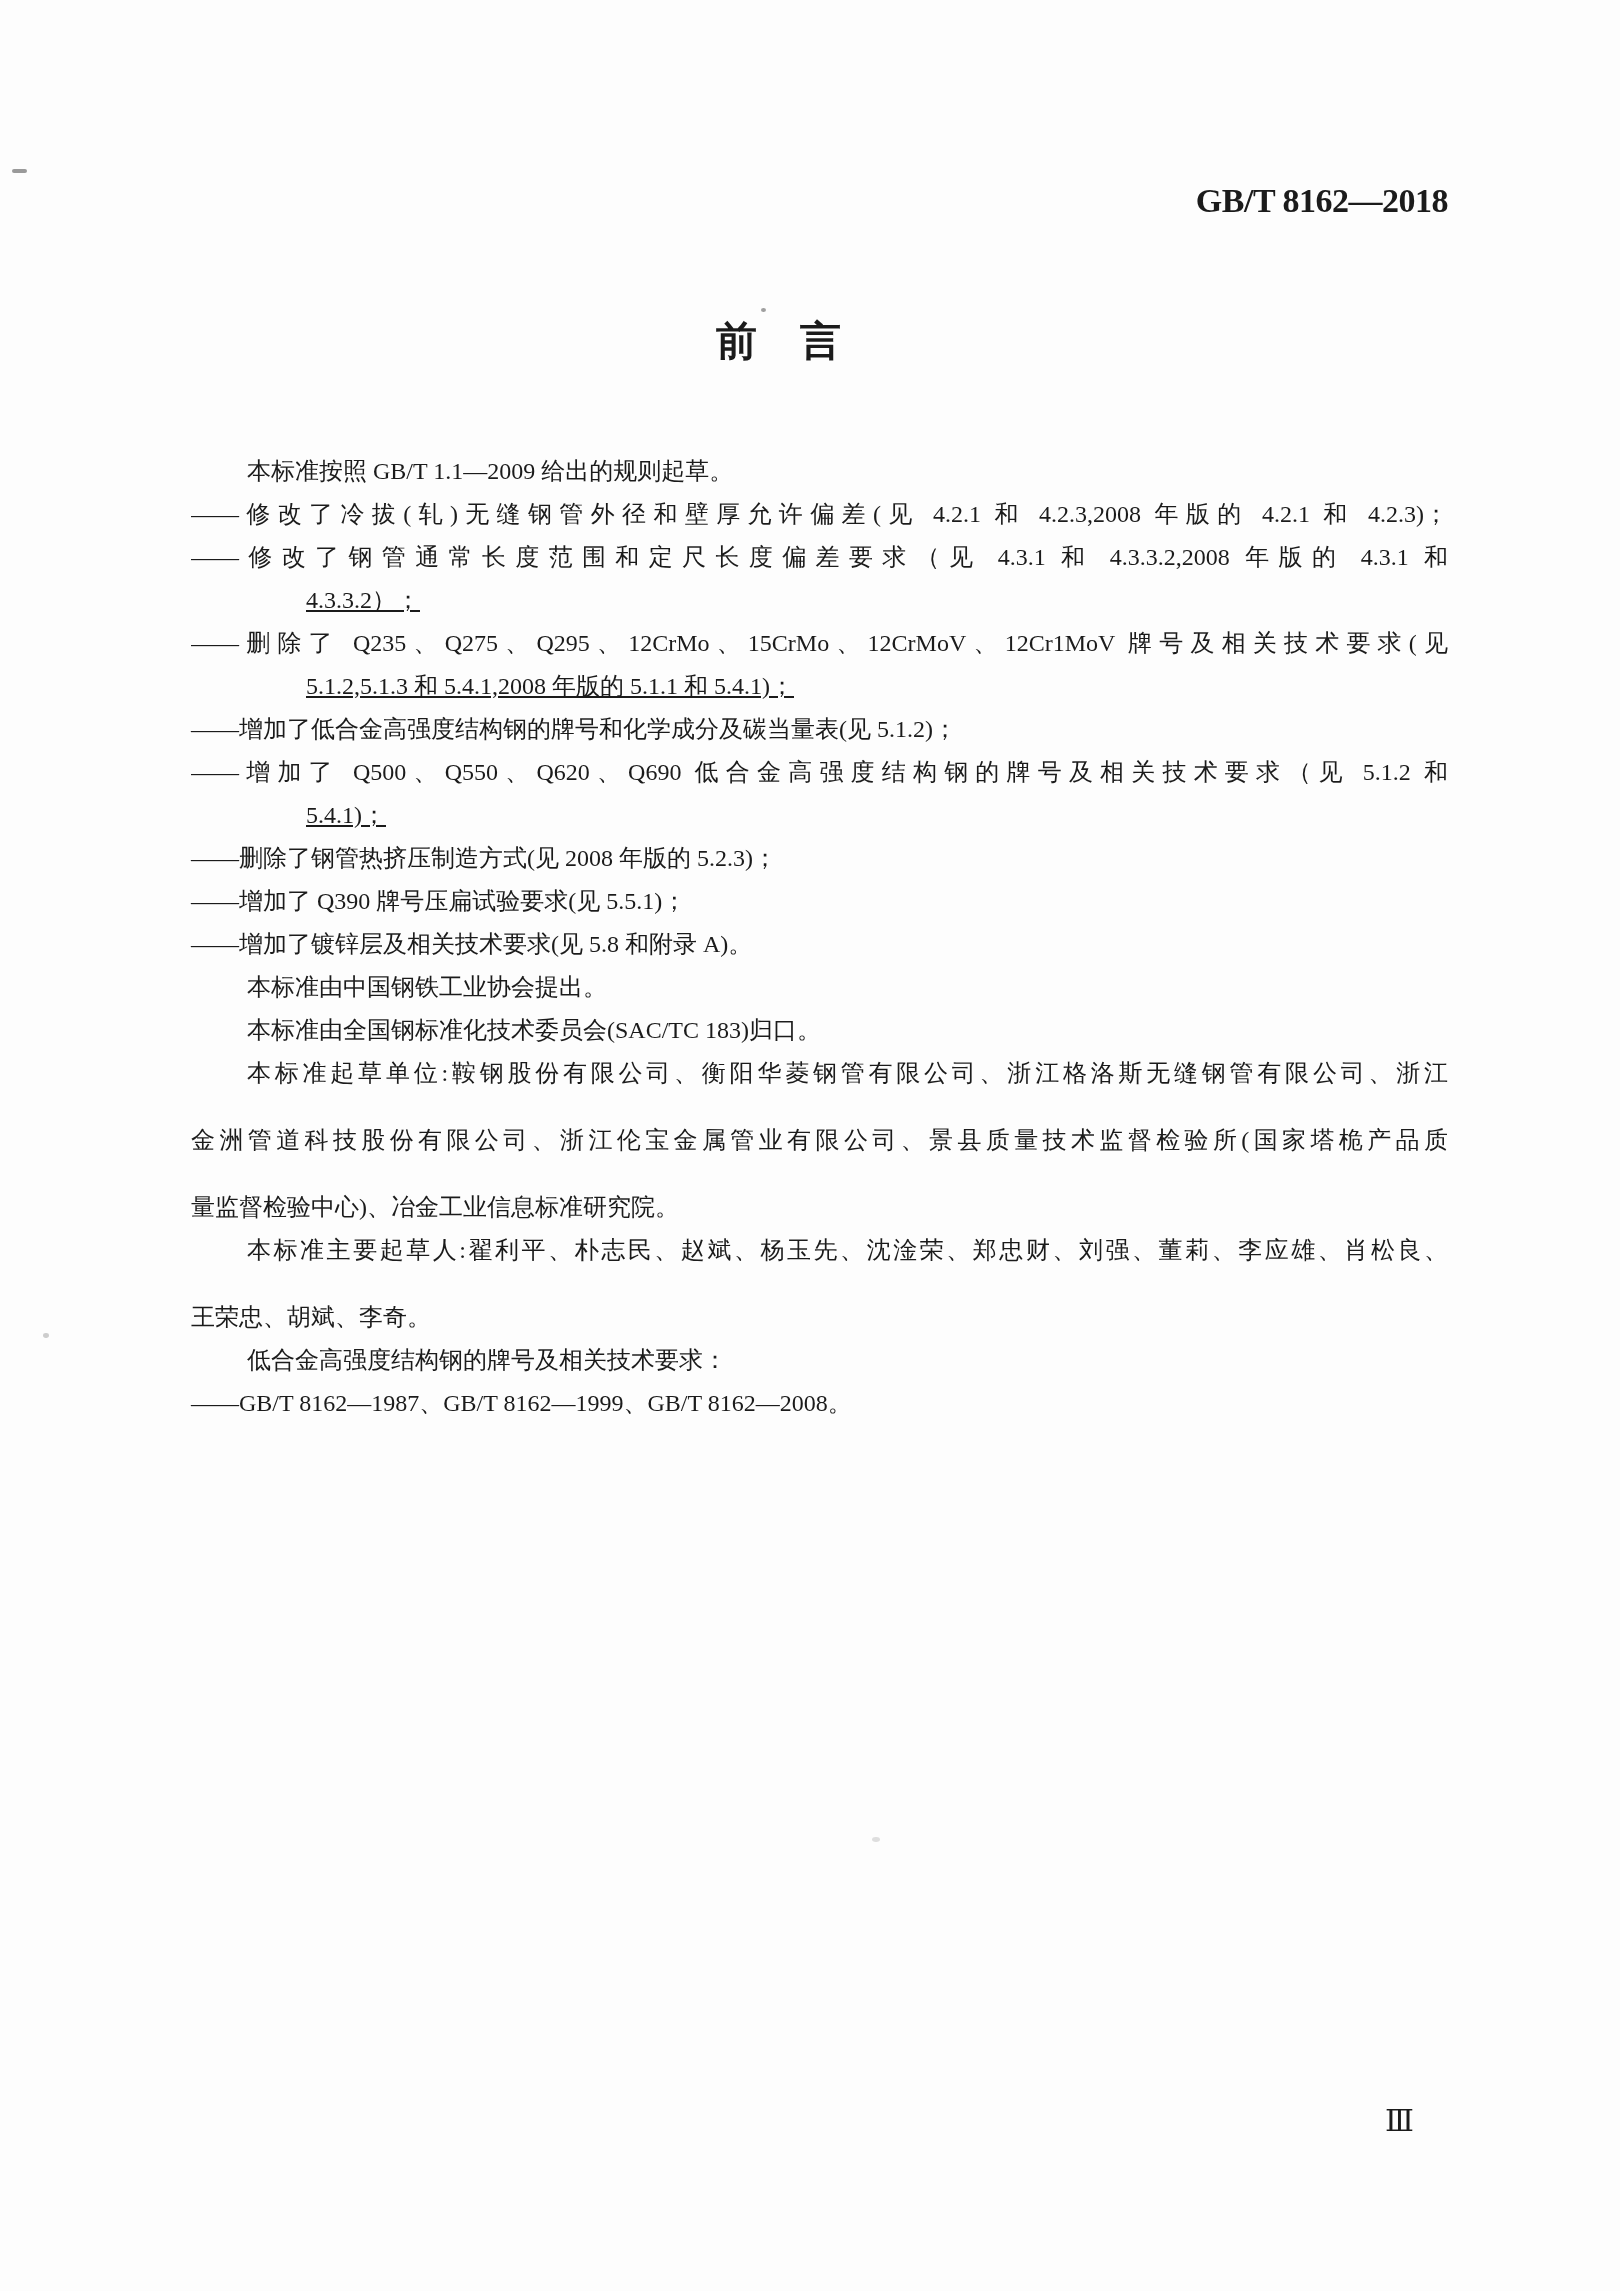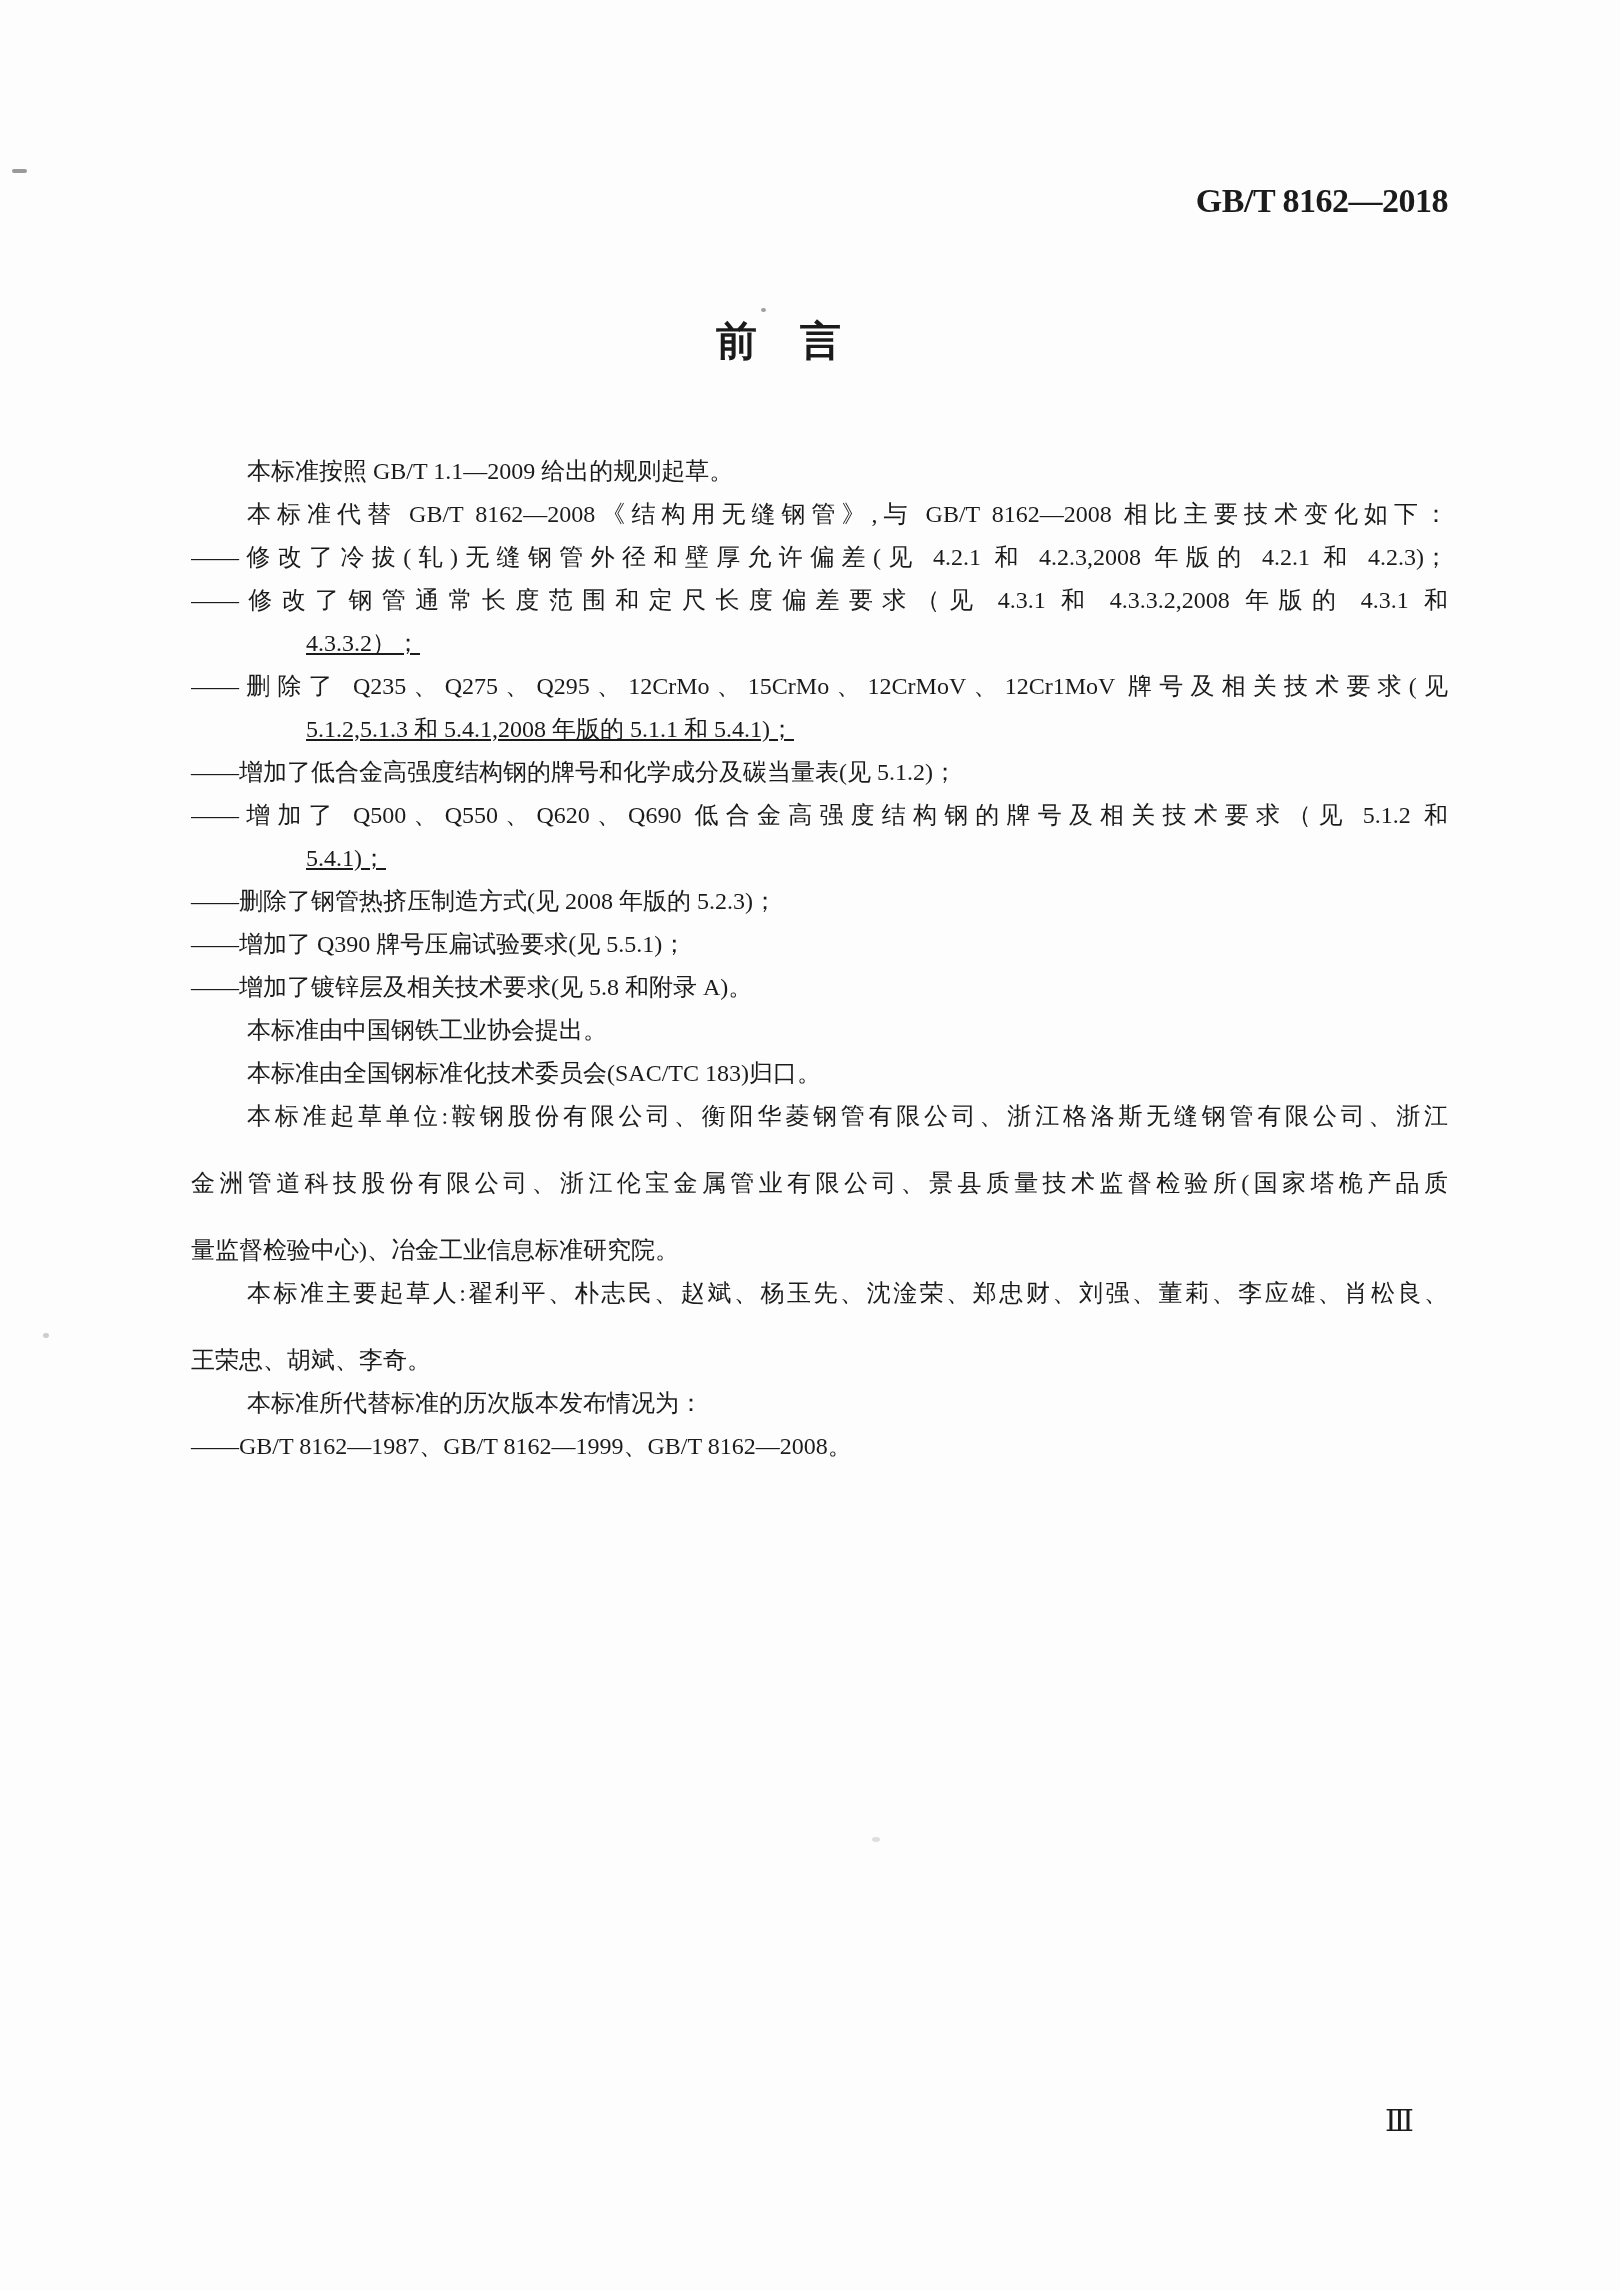--- a/index.html
+++ b/index.html
@@ -87,40 +87,39 @@
 
   <div class="header">GB/T 8162—2018</div>
 
   <div class="title">
     <span>前</span>
     <span>言</span>
   </div>
 
   <div class="body-block" id="body-lines">
       <div class="line pf">本标准按照 GB/T 1.1—2009 给出的规则起草。</div>
-      <div class="line pf j">本标准代替 GB/T 8162—2008《结构用无缝钢管》,与 GB/T 8162—2008 相比主要技术变化如下：</div>
       <div class="line df j">——修改了冷拔(轧)无缝钢管外径和壁厚允许偏差(见 4.2.1 和 4.2.3,2008 年版的 4.2.1 和 4.2.3)；</div>
       <div class="line df j">——修改了钢管通常长度范围和定尺长度偏差要求（见 4.3.1 和 4.3.3.2,2008 年版的 4.3.1 和</div>
       <div class="line dc">4.3.3.2）；</div>
       <div class="line df j">——删除了 Q235、Q275、Q295、12CrMo、15CrMo、12CrMoV、12Cr1MoV 牌号及相关技术要求(见</div>
       <div class="line dc">5.1.2,5.1.3 和 5.4.1,2008 年版的 5.1.1 和 5.4.1)；</div>
       <div class="line df">——增加了低合金高强度结构钢的牌号和化学成分及碳当量表(见 5.1.2)；</div>
       <div class="line df j">——增加了 Q500、Q550、Q620、Q690 低合金高强度结构钢的牌号及相关技术要求（见 5.1.2 和</div>
       <div class="line dc">5.4.1)；</div>
       <div class="line df">——删除了钢管热挤压制造方式(见 2008 年版的 5.2.3)；</div>
       <div class="line df">——增加了 Q390 牌号压扁试验要求(见 5.5.1)；</div>
       <div class="line df">——增加了镀锌层及相关技术要求(见 5.8 和附录 A)。</div>
       <div class="line pf">本标准由中国钢铁工业协会提出。</div>
       <div class="line pf">本标准由全国钢标准化技术委员会(SAC/TC 183)归口。</div>
       <div class="line pf j">本标准起草单位:鞍钢股份有限公司、衡阳华菱钢管有限公司、浙江格洛斯无缝钢管有限公司、浙江</div>
       <div class="line pc j">金洲管道科技股份有限公司、浙江伦宝金属管业有限公司、景县质量技术监督检验所(国家塔桅产品质</div>
       <div class="line pc">量监督检验中心)、冶金工业信息标准研究院。</div>
       <div class="line pf j">本标准主要起草人:翟利平、朴志民、赵斌、杨玉先、沈淦荣、郑忠财、刘强、董莉、李应雄、肖松良、</div>
       <div class="line pc">王荣忠、胡斌、李奇。</div>
-      <div class="line pf">本标准所代替标准的历次版本发布情况为：</div>
+      <div class="line pf">低合金高强度结构钢的牌号及相关技术要求：</div>
       <div class="line df">——GB/T 8162—1987、GB/T 8162—1999、GB/T 8162—2008。</div>
     </div>
 
   <div class="page-number">Ⅲ</div>
 
   <div class="artifact a1"></div>
   <div class="artifact a2"></div>
   <div class="artifact a3"></div>
   <div class="artifact a4"></div>
 

